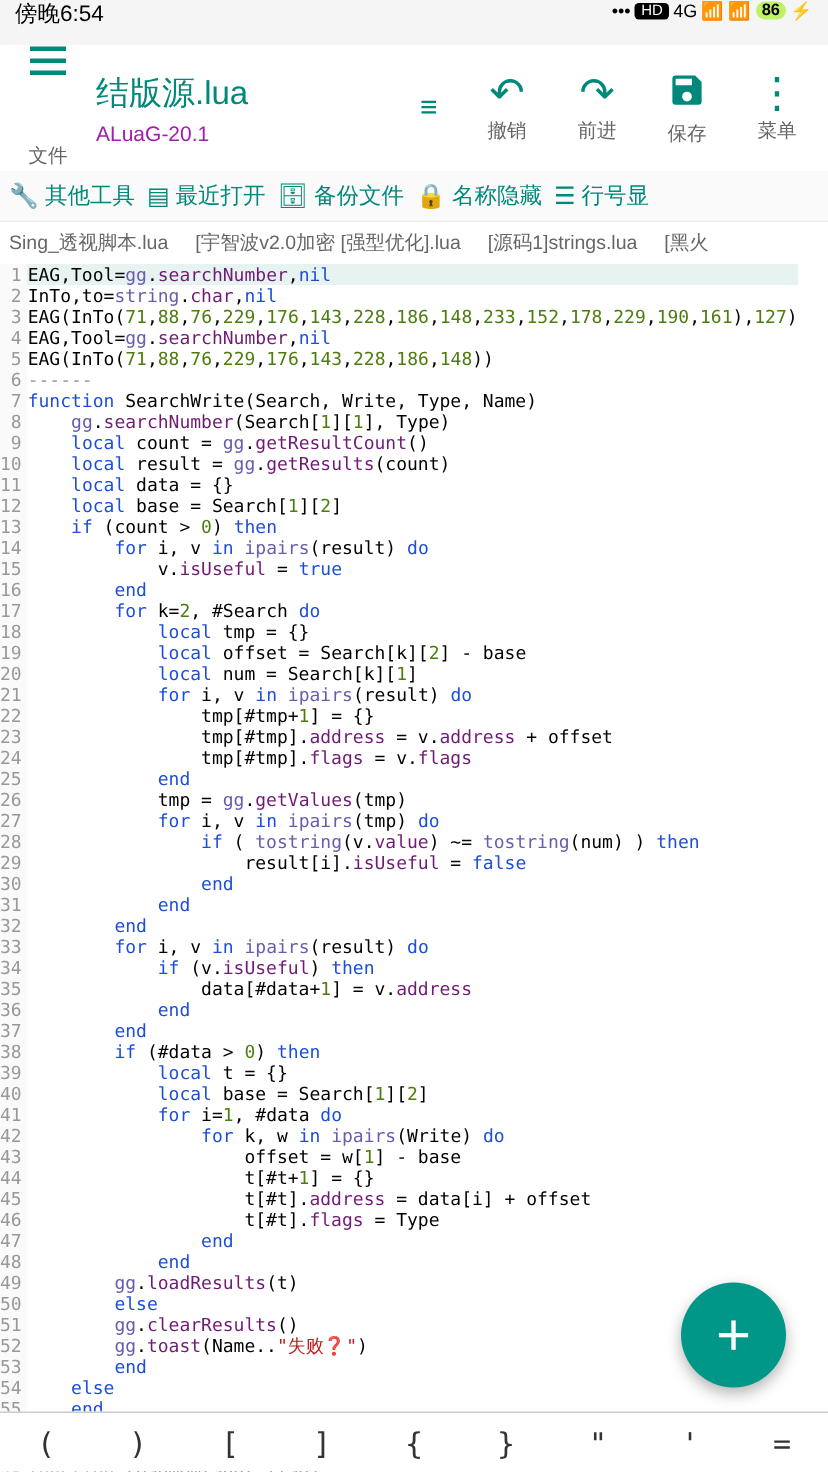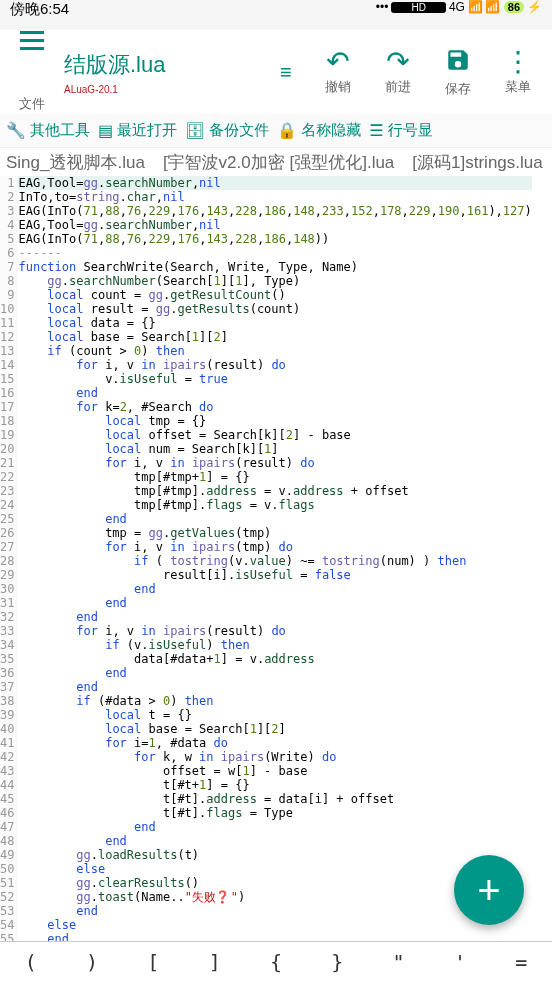--- a/index.html
+++ b/index.html
@@ -9,62 +9,62 @@
 .status-bar { height: 30px; background: #f5f5f5; display: flex; align-items: flex-start; justify-content: space-between; padding: 0 10px; font-size: 15px; font-weight: 500; }
 .status-right { display: flex; align-items: center; gap: 3px; font-size: 12px; }
 .battery { background: #bef264; color: #000; border-radius: 6px; padding: 0 4px; font-size: 11px; font-weight: bold; }
 
 
 .app-bar { height: 84px; display: flex; align-items: center; padding: 0 4px; }
 .tool-col { display: flex; flex-direction: column; align-items: center; justify-content: space-between; color: #00897b; }
 .tool-col.menu { width: 56px; gap: 43px; }
 .tool-col.title { flex: 1; align-items: flex-start; padding-left: 4px; }
 .title-main { color: #00897b; font-size: 22px; font-weight: 400; }
-.title-sub { color: #b91c1c; font-size: 10px; margin-top: 4px; }
+.title-sub { color: #a21caf; font-size: 14px; margin-top: 4px; }
 .tool-col.action { width: 60px; }
 .tool-icon { font-size: 28px; line-height: 1; color: #00897b; }
 .tool-label { font-size: 13px; color: #666; margin-top: 2px; }
 .hamburger { display:flex; flex-direction:column; gap:5px; }
 .hamburger span { width:24px; height:3px; background:#00897b; display:block; }
 
 
 .sub-bar { height: 34px; background: #fafafa; display: flex; align-items: center; border-bottom: 1px solid #eee; padding: 0 6px; gap: 8px; }
 .sub-item { display: flex; align-items: center; gap: 4px; color: #00897b; font-size: 15px; }
 .sub-icon { font-size: 16px; }
 
 
-.tabs { height: 28px; display: flex; align-items: center; gap: 18px; padding: 0 6px; font-size: 17px; color: #666; overflow: hidden; white-space: nowrap; }
+.tabs { height: 28px; display: flex; align-items: center; gap: 18px; padding: 0 6px; font-size: 13px; color: #666; overflow: hidden; white-space: nowrap; }
 .tab { }
 
 
 .code { font-family: "Consolas","Monaco",monospace; font-size: 12px; line-height: 14px; white-space: pre; display: flex; }
 .gutter { text-align: right; padding-right: 4px; color: #999; background: #fafafa; }
 .lines {  }
 .line.active { background: #e6f3f0; }
 .kw { color: #1d4ed8; }
 .fn { color: #6b5caf; }
 .num { color: #4d7c0f; }
 .str { color: #c01a1a; }
 .cm { color: #999; }
-.tbl { color: #14532d; }
+.tbl { color: #701a75; }
 
 
 .fab { position: absolute; right: 28px; bottom: 56px; width: 70px; height: 70px; border-radius: 50%; background: #009688; color: #fff; display: flex; align-items: center; justify-content: center; font-size: 40px; box-shadow: 0 4px 10px rgba(0,0,0,.3); }
 
 
 .sym-bar { position: absolute; bottom: 0; left: 0; right: 0; height: 40px; border-top: 1px solid #ccc; background: #fff; display: flex; align-items: center; justify-content: space-around; font-family: monospace; font-size: 20px; color: #333; }
 </style>
 </head>
 <body>
 
 <div class="status-bar">
   <span>傍晚6:54</span>
   <div class="status-right">
     <span>•••</span>
-    <span style="background:#000000;color:#fff;border-radius:3px;padding:0 20px;font-size:10px;">HD</span>
+    <span style="background:#000000;color:#fff;border-radius:3px;padding:0 4px;font-size:10px;">HD</span>
     <span>4G</span>
     <span>📶</span>
     <span>📶</span>
     <span class="battery">86</span>
     <span>⚡</span>
   </div>
 </div>
 
 <div class="app-bar">
   <div class="tool-col menu">

